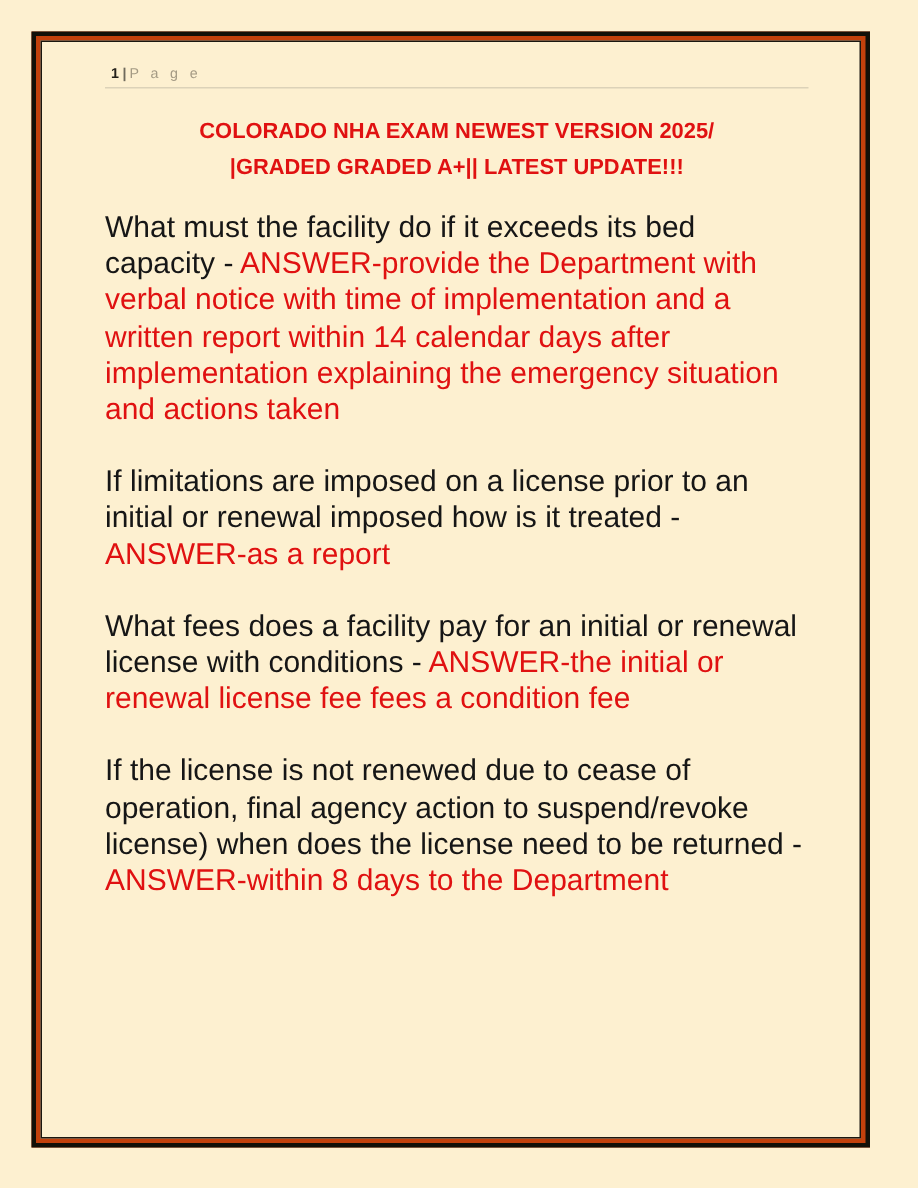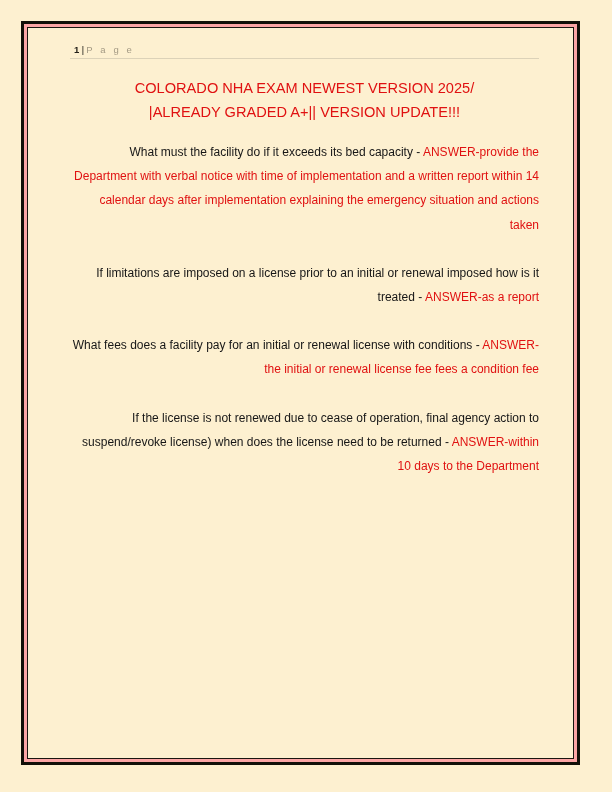--- a/index.html
+++ b/index.html
@@ -25,21 +25,21 @@
 
   
   #page-frame {
     position: absolute;
     left: 21px;
     top: 21px;
     width: 559px;
     height: 744px;
     box-sizing: border-box;
     border: 3px solid #121008;
-    background: #fca5a5;
+    background: #c2410c;
   }
   #page-frame-inner {
     position: absolute;
     left: 3px;
     top: 3px;
     right: 3px;
     bottom: 3px;
     box-sizing: border-box;
     border: 1px solid #1a1710;
     background: #fdf0d0;
@@ -83,40 +83,40 @@
     height: 1px;
     background: #dcd2b8;
     width: 100%;
   }
 
   
   .doc-title {
     margin-top: 17px;
     text-align: center;
     color: #e01111;
-    font-weight: normal;
+    font-weight: bold;
     font-size: 14.6px;
     line-height: 24px;
     padding: 0 14px;
   }
   .doc-title .tl {
     display: block;
     white-space: nowrap;
   }
 
   
   .qa-list {
     margin-top: 16px;
   }
   .qa-block {
-    font-size: 12px;
+    font-size: 20px;
     line-height: 24.2px;
     color: #161616;
     margin-bottom: 24px;
-    text-align: right;
+    text-align: left;
   }
   .qa-block:last-child {
     margin-bottom: 0;
   }
   .q-text {
     color: #161616;
   }
   .a-text {
     color: #e01111;
   }
@@ -135,26 +135,26 @@
     <div id="page-frame-inner">
       <div id="content">
 
         <div class="page-header">
           <span class="pg-num">1</span><span class="pg-sep">|</span><span class="pg-word">P a g e</span>
         </div>
         <div class="header-rule"></div>
 
         <div class="doc-title">
           <span class="tl">COLORADO NHA EXAM NEWEST VERSION 2025/</span>
-          <span class="tl">|ALREADY GRADED A+|| VERSION UPDATE!!!</span>
+          <span class="tl">|GRADED GRADED A+|| LATEST UPDATE!!!</span>
         </div>
 
         <div class="qa-list" id="qa-list">
             <div class="qa-block"><span class="q-text">What must the facility do if it exceeds its bed capacity </span><span class="dash-black">-</span><span class="a-text"> ANSWER-provide the Department with verbal notice with time of implementation and a written report within 14 calendar days after implementation explaining the emergency situation and actions taken</span></div>
             <div class="qa-block"><span class="q-text">If limitations are imposed on a license prior to an initial or renewal imposed how is it treated </span><span class="dash-black">-</span><span class="a-text"> ANSWER-as a report</span></div>
             <div class="qa-block"><span class="q-text">What fees does a facility pay for an initial or renewal license with conditions </span><span class="dash-black">-</span><span class="a-text"> ANSWER-the initial or renewal license fee fees a condition fee</span></div>
-            <div class="qa-block"><span class="q-text">If the license is not renewed due to cease of operation, final agency action to suspend/revoke license) when does the license need to be returned </span><span class="dash-black">-</span><span class="a-text"> ANSWER-within 10 days to the Department</span></div>
+            <div class="qa-block"><span class="q-text">If the license is not renewed due to cease of operation, final agency action to suspend/revoke license) when does the license need to be returned </span><span class="dash-black">-</span><span class="a-text"> ANSWER-within 8 days to the Department</span></div>
           </div>
 
       </div>
     </div>
   </div>
 </div>
 
 </body></html>

